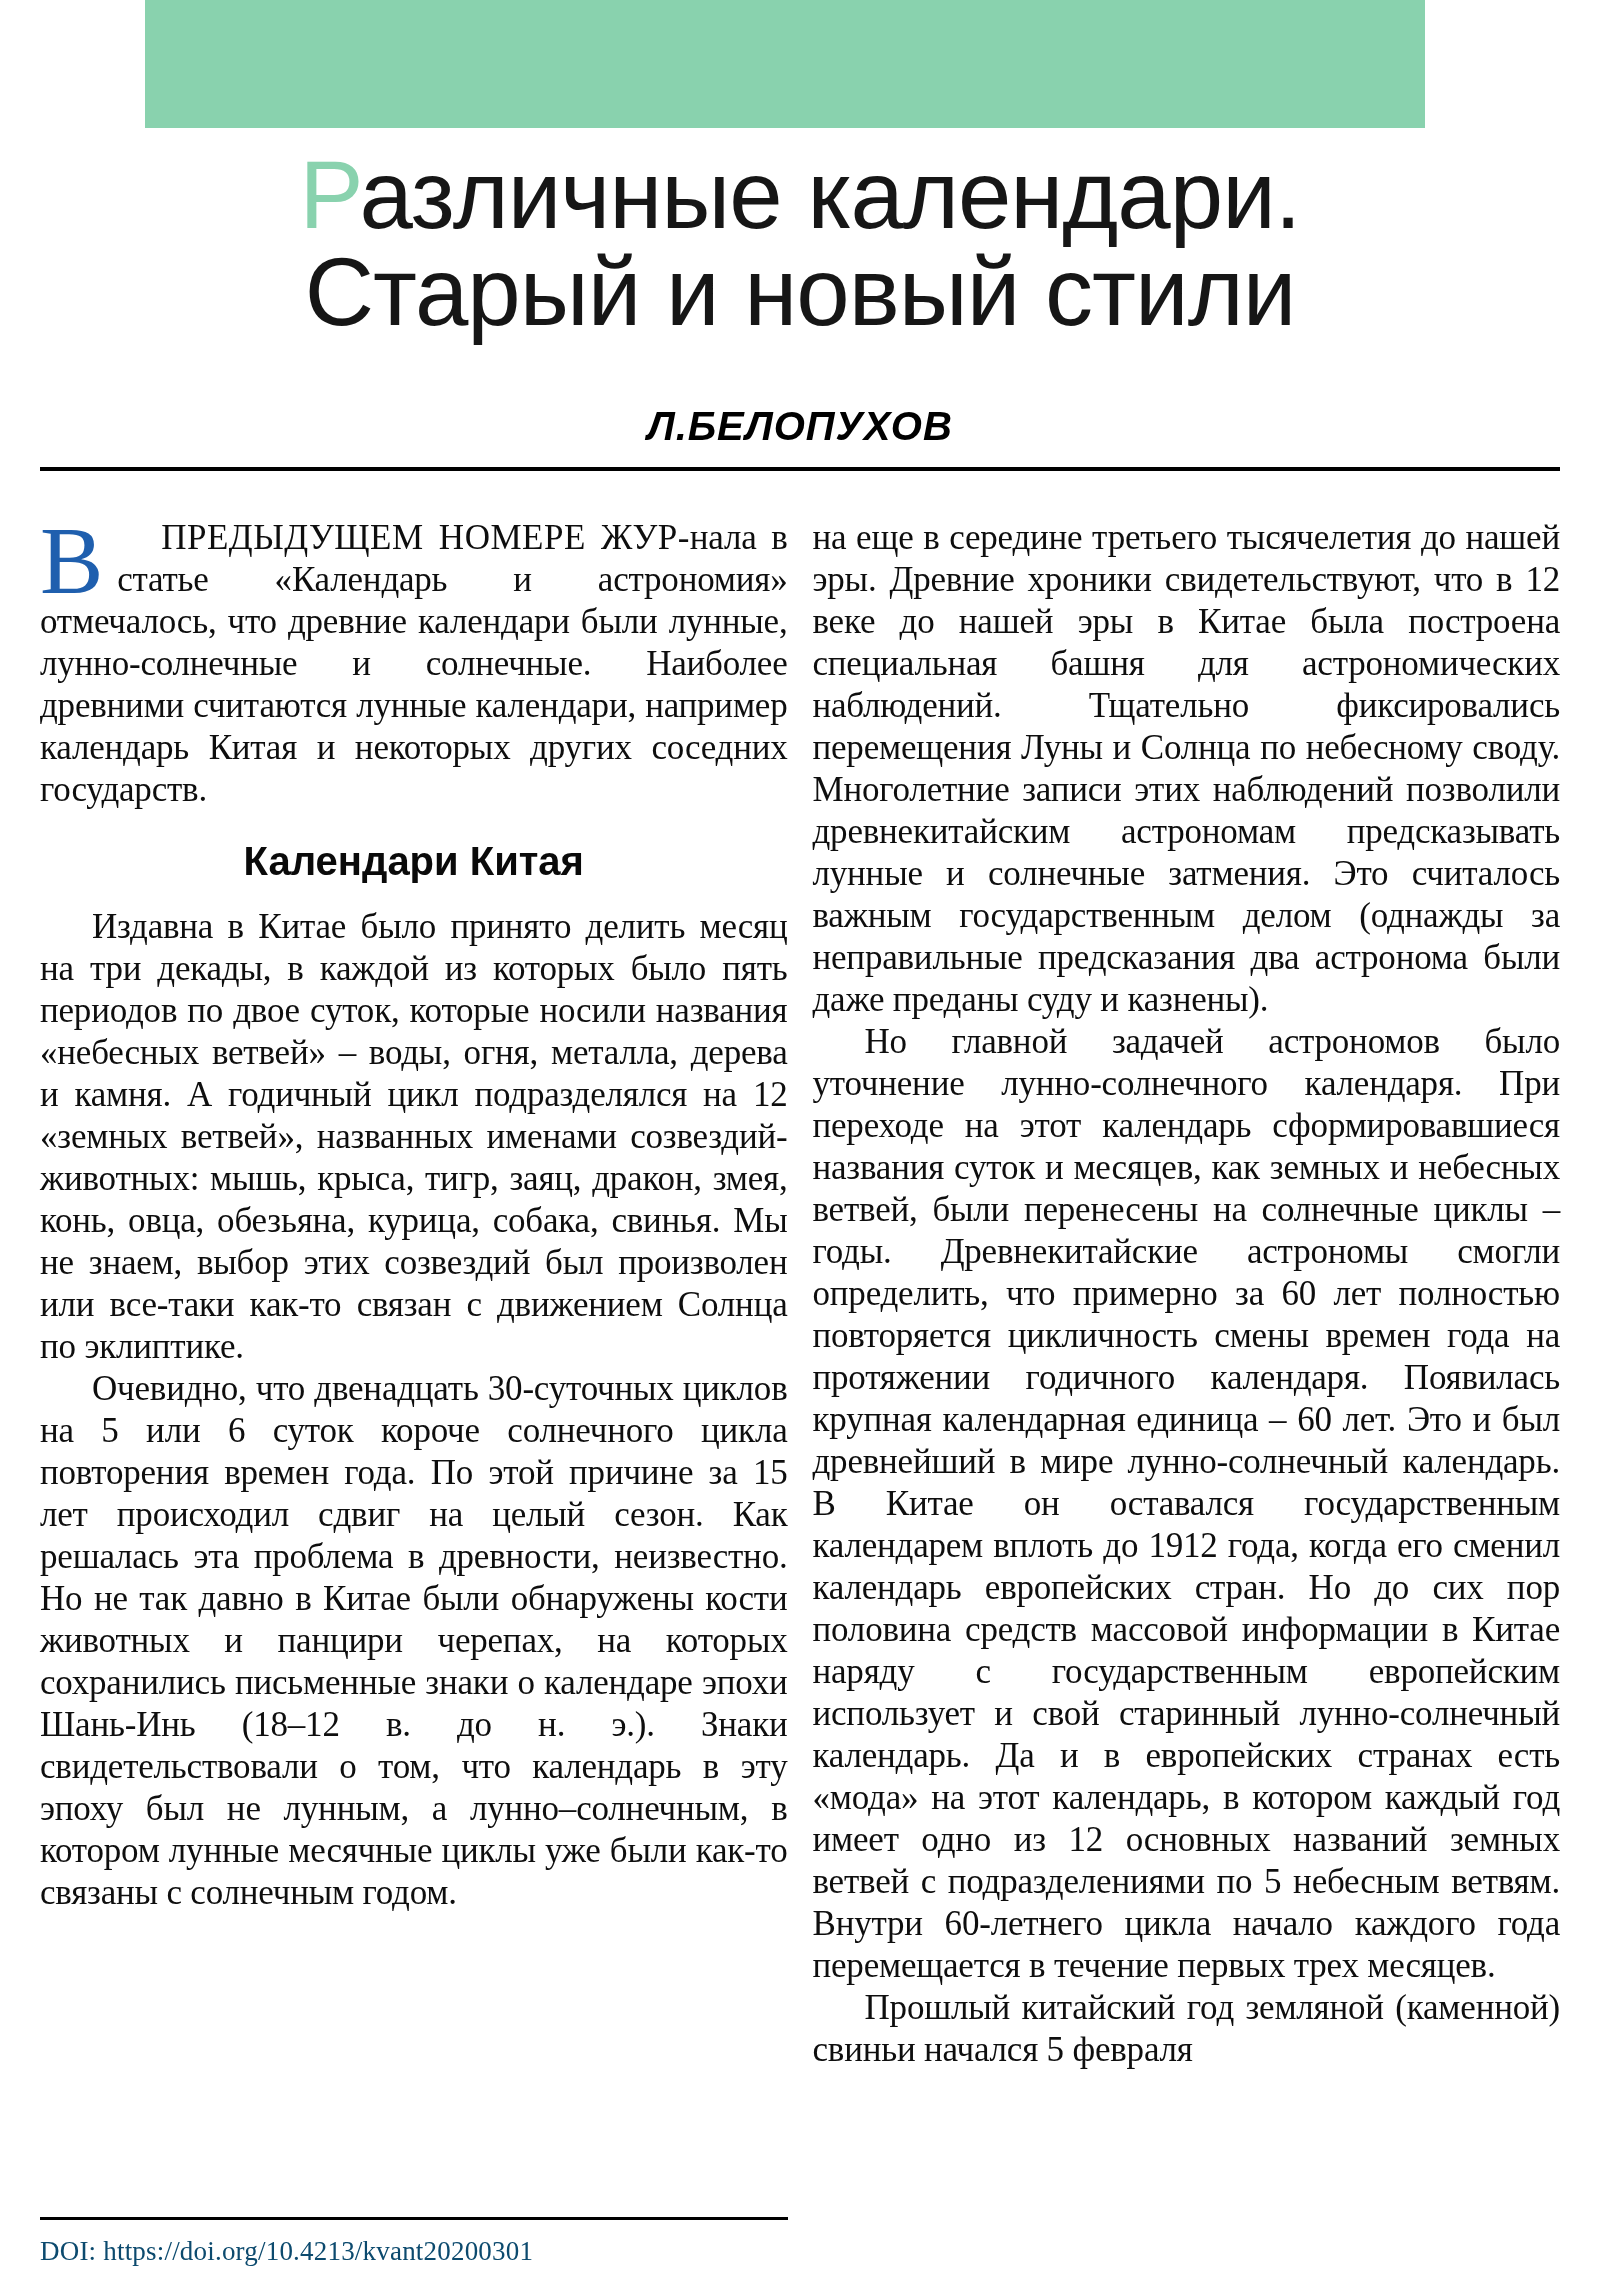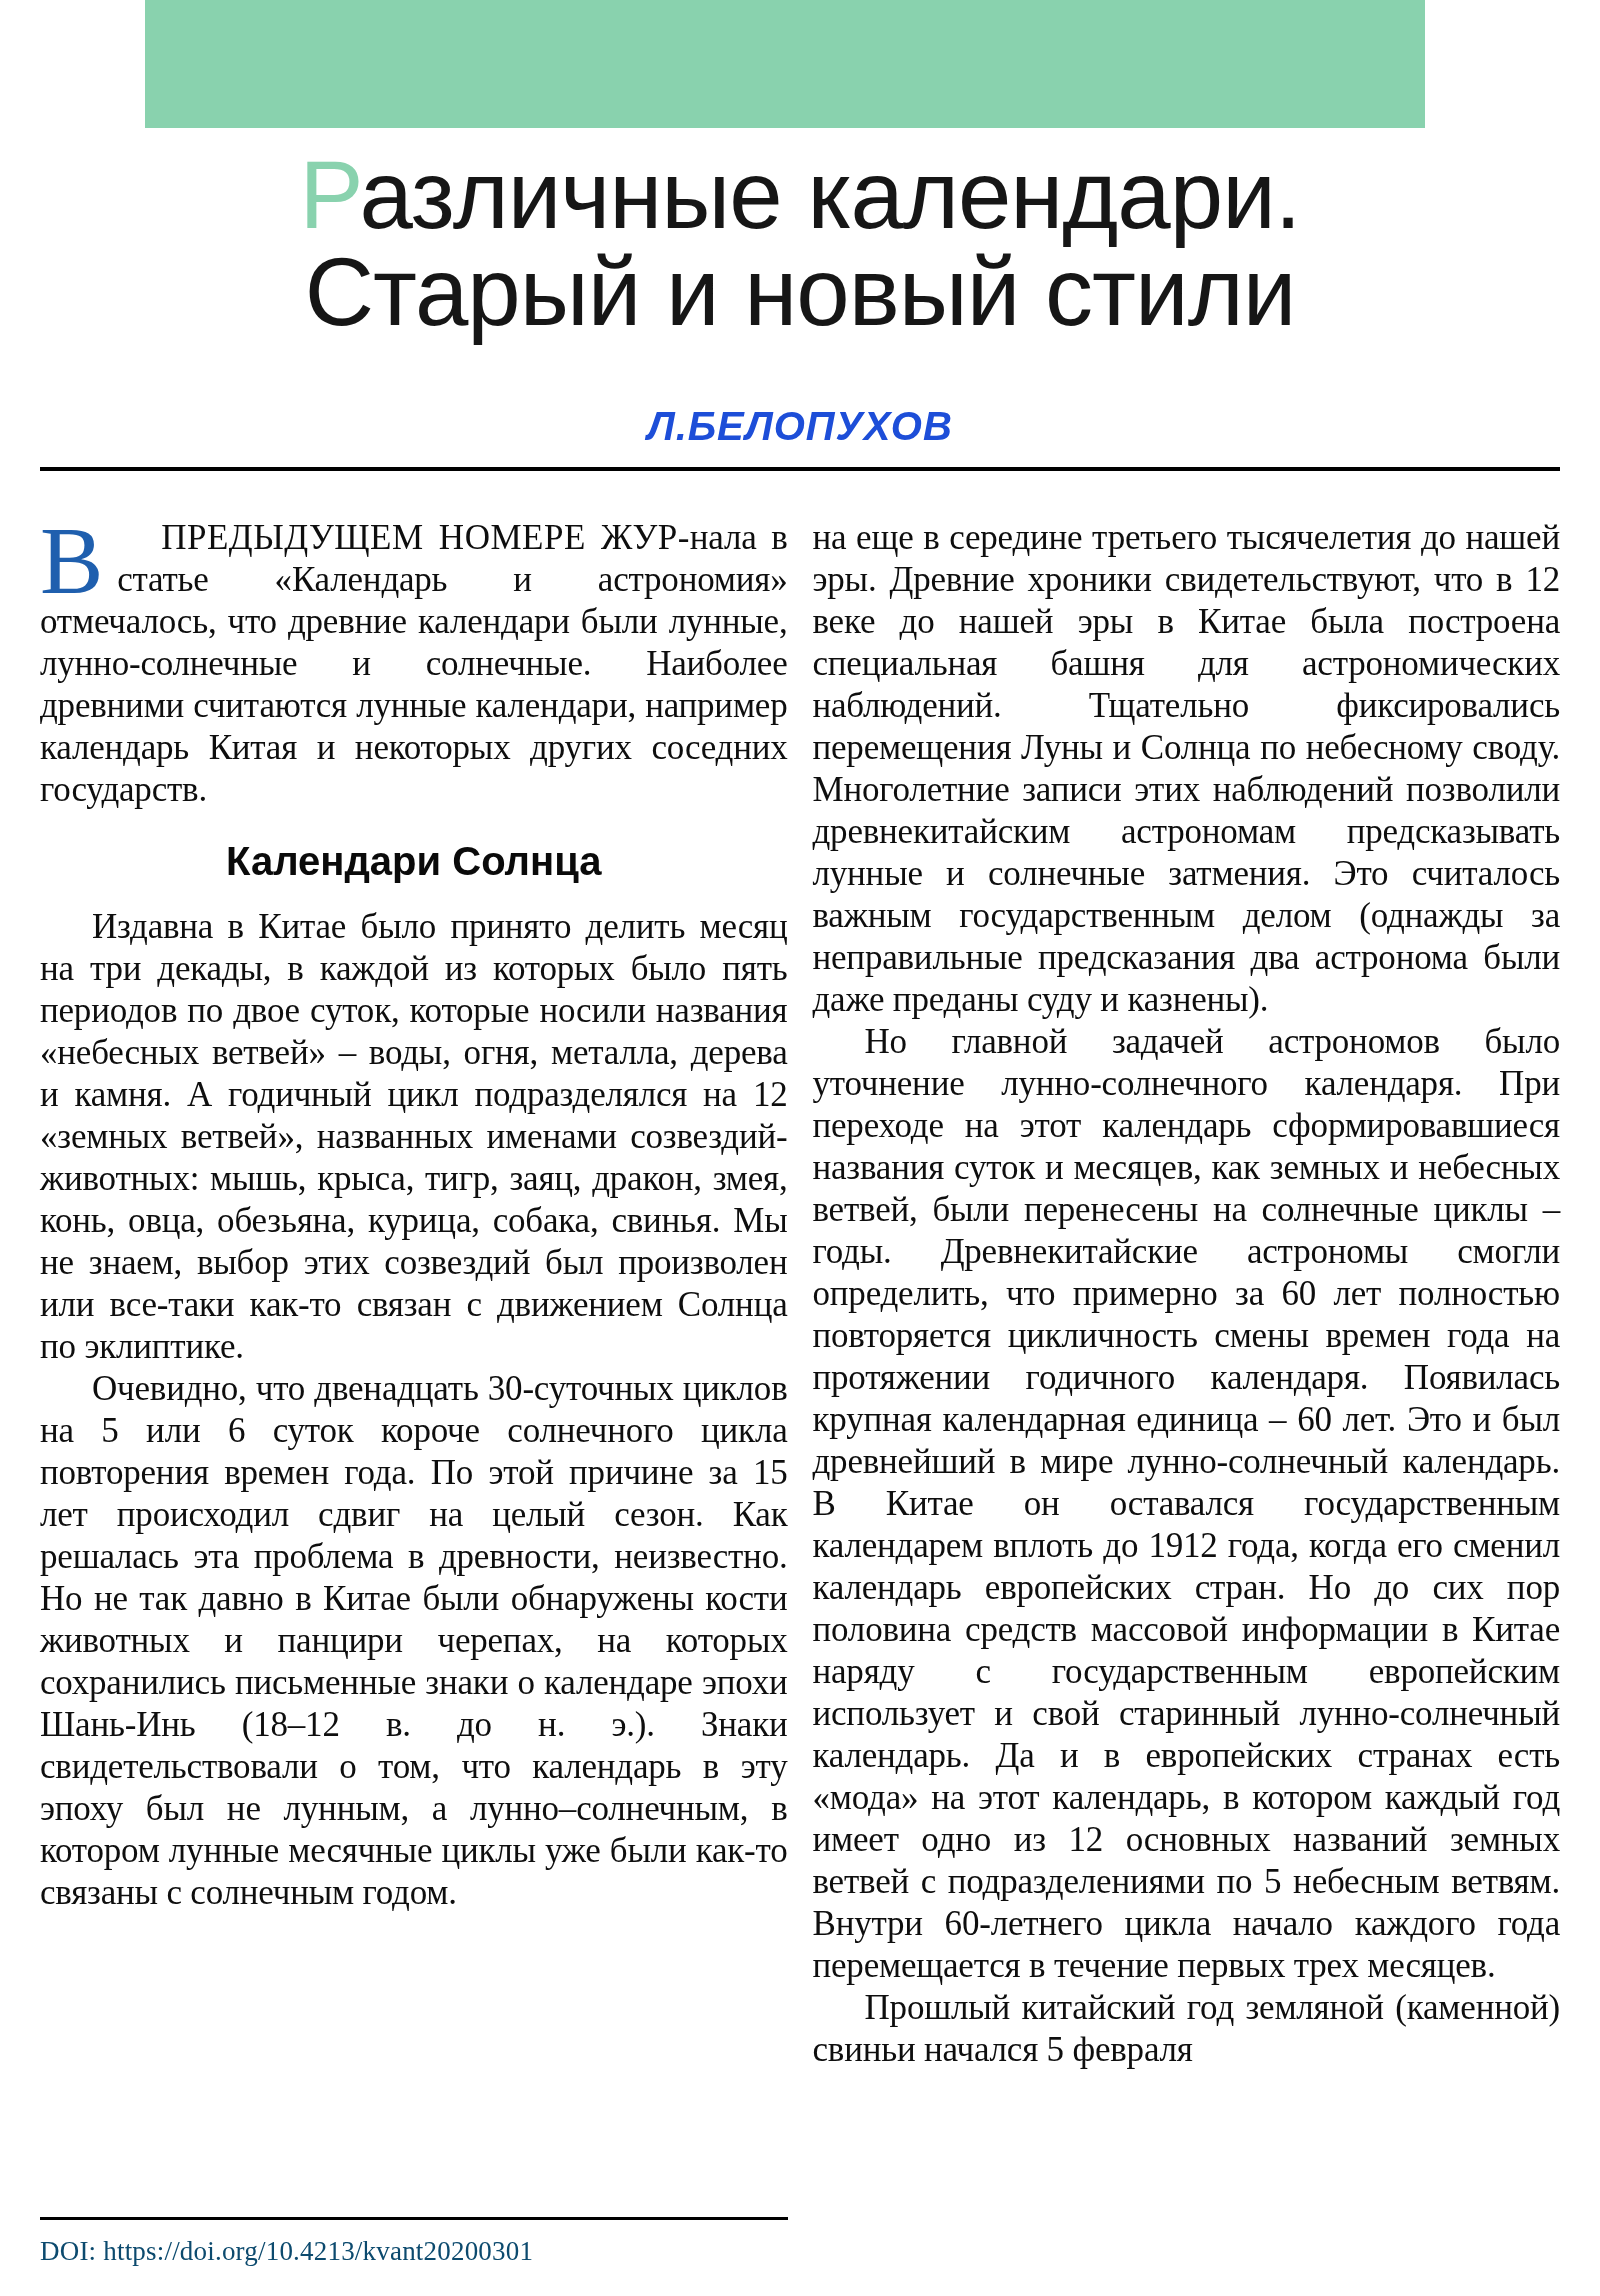--- a/index.html
+++ b/index.html
@@ -14,21 +14,21 @@
   .content{padding:138px 40px 0 40px;position:relative;}
   h1.title{
     margin:8px;text-align:center;font-family:"Liberation Sans","DejaVu Sans",sans-serif;
     font-weight:400;font-size:96px;line-height:97px;letter-spacing:-1px;color:#161616;
   }
   h1.title .tline{display:block;}
   h1.title .init{color:var(--accent-green,#89d2ae);}
   .author{
     margin-top:64px;text-align:center;
     font-family:"Liberation Sans","DejaVu Sans",sans-serif;
-    font-weight:700;font-style:italic;font-size:40px;letter-spacing:1px;color:#1d4ed8;
+    font-weight:700;font-style:italic;font-size:40px;letter-spacing:1px;color:#000000;
   }
   hr.rule{border:none;border-top:4px solid #000;margin:18px 0 0 0;}
   .columns{
     margin-top:46px;height:1764px;
     display:flex;gap:25px;
   }
   .col{width:750px;display:flex;flex-direction:column;}
   .col p{
     margin:0;text-align:justify;font-size:35px;line-height:42px;
     letter-spacing:-0.2px;hyphens:auto;
@@ -62,21 +62,21 @@
 
   <div class="author">Л.БЕЛОПУХОВ</div>
 
   <hr class="rule">
 
   <div class="columns">
 
     <div class="col">
       <p><span class="dropcap">В</span><span class="lead-caps">ПРЕДЫДУЩЕМ НОМЕРЕ ЖУР-</span><span>нала в статье «Календарь и астрономия» отмечалось, что древние календари были лунные, лунно-солнечные и солнечные. Наиболее древними считаются лунные календари, например календарь Китая и некоторых других соседних государств.</span></p>
 
-      <h2 class="section">Календари Солнца</h2>
+      <h2 class="section">Календари Китая</h2>
 
       <p class="indent">Издавна в Китае было принято делить месяц на три декады, в каждой из которых было пять периодов по двое суток, которые носили названия «небесных ветвей» – воды, огня, металла, дерева и камня. А годичный цикл подразделялся на 12 «земных ветвей», названных именами созвездий-животных: мышь, крыса, тигр, заяц, дракон, змея, конь, овца, обезьяна, курица, собака, свинья. Мы не знаем, выбор этих созвездий был произволен или все-таки как-то связан с движением Солнца по эклиптике.</p>
       <p class="indent">Очевидно, что двенадцать 30-суточных циклов на 5 или 6 суток короче солнечного цикла повторения времен года. По этой причине за 15 лет происходил сдвиг на целый сезон. Как решалась эта проблема в древности, неизвестно. Но не так давно в Китае были обнаружены кости животных и панцири черепах, на которых сохранились письменные знаки о календаре эпохи Шань-Инь (18–12 в. до н. э.). Знаки свидетельствовали о том, что календарь в эту эпоху был не лунным, а лунно–солнечным, в котором лунные месячные циклы уже были как-то связаны с солнечным годом.</p>
 
       <div class="footnote">
         <hr class="foot-rule">
         <div class="doi">DOI: https://doi.org/10.4213/kvant20200301</div>
       </div>
     </div>
 

